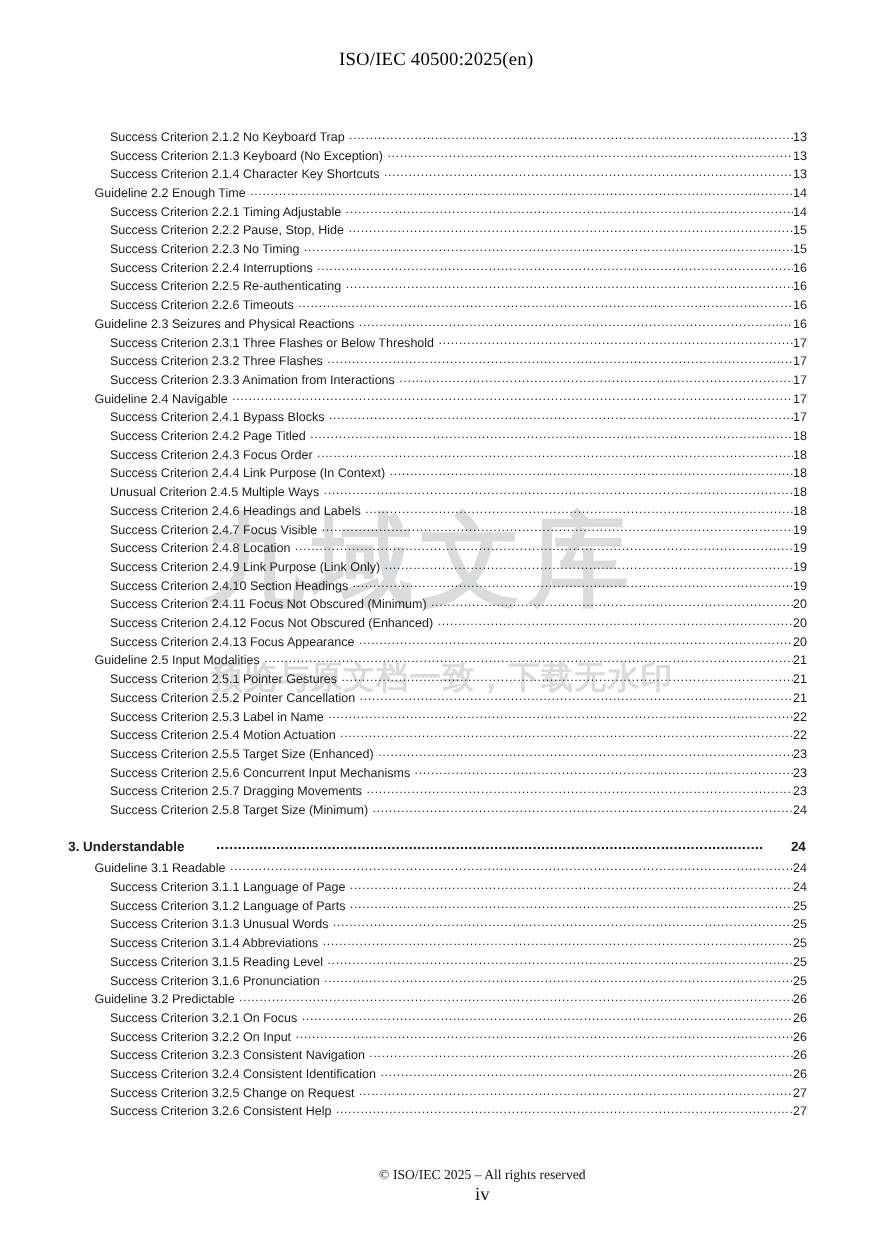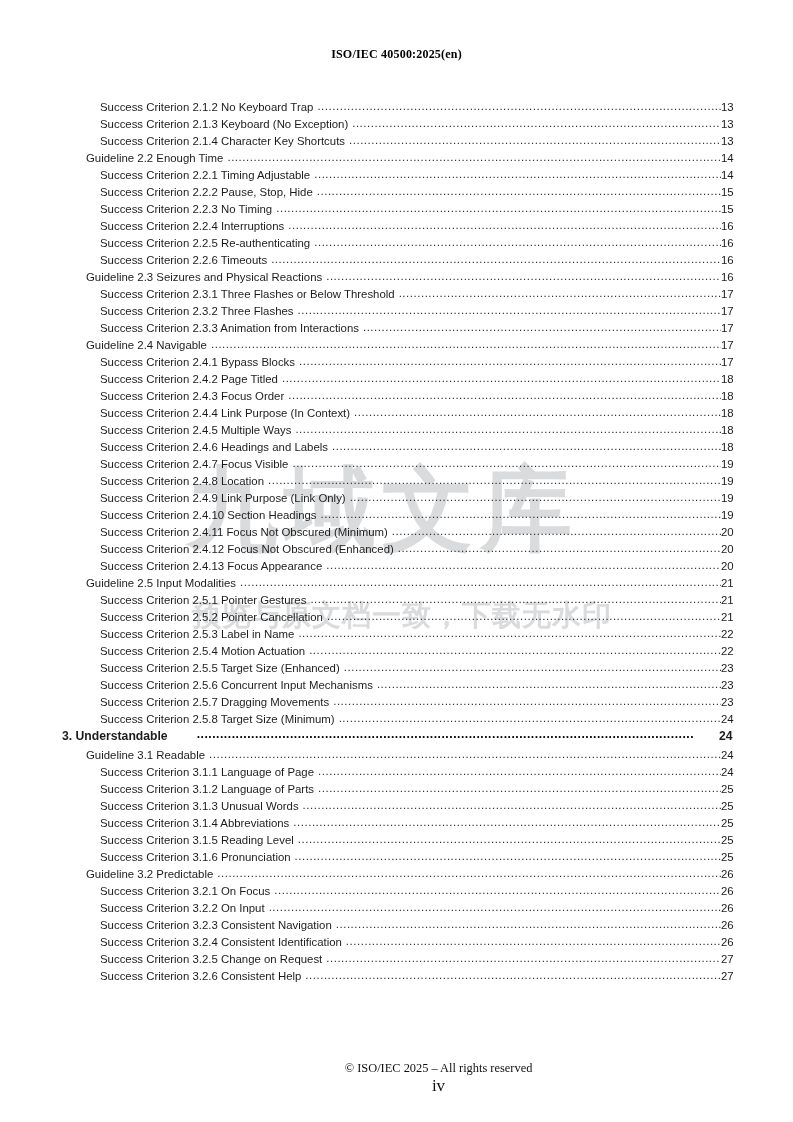--- a/index.html
+++ b/index.html
@@ -75,22 +75,22 @@
   .doc-header {
     position: absolute;
     left: 0;
     top: 44px;
     width: 793px;
     text-align: center;
     z-index: 3;
   }
   .doc-header .title {
     font-family: "Liberation Serif", serif;
-    font-weight: bold;
-    font-size: 12px;
+    font-weight: normal;
+    font-size: 17px;
     letter-spacing: .2px;
     color: #000;
   }
 
   
   .toc {
     position: absolute;
     left: 62px;
     top: 100px;
     width: 675px;
@@ -146,20 +146,21 @@
     font-weight: bold;
     color: #000;
     letter-spacing: .5px;
     font-size: 12.2px;
   }
   .toc-entry.is-heading .page-no {
     font-weight: bold;
     min-width: 18px;
   }
   .toc-entry.gap-before {
+    margin-top: 17px;
   }
 
   
   .sp-gap .label { padding-right: 4px; }
 
   
   .doc-footer {
     position: absolute;
     left: 0;
     bottom: 28px;
@@ -283,21 +284,21 @@
         <span class="label">Success Criterion 2.4.3 Focus Order</span>
         <span class="leader"></span>
         <span class="page-no">18</span>
       </div>
       <div class="toc-entry lvl-2 sp-gap">
         <span class="label">Success Criterion 2.4.4 Link Purpose (In Context)</span>
         <span class="leader"></span>
         <span class="page-no">18</span>
       </div>
       <div class="toc-entry lvl-2 sp-gap">
-        <span class="label">Success Criterion 2.4.5 Multiple Ways</span>
+        <span class="label">Unusual Criterion 2.4.5 Multiple Ways</span>
         <span class="leader"></span>
         <span class="page-no">18</span>
       </div>
       <div class="toc-entry lvl-2 sp-gap">
         <span class="label">Success Criterion 2.4.6 Headings and Labels</span>
         <span class="leader"></span>
         <span class="page-no">18</span>
       </div>
       <div class="toc-entry lvl-2 sp-gap">
         <span class="label">Success Criterion 2.4.7 Focus Visible</span>

